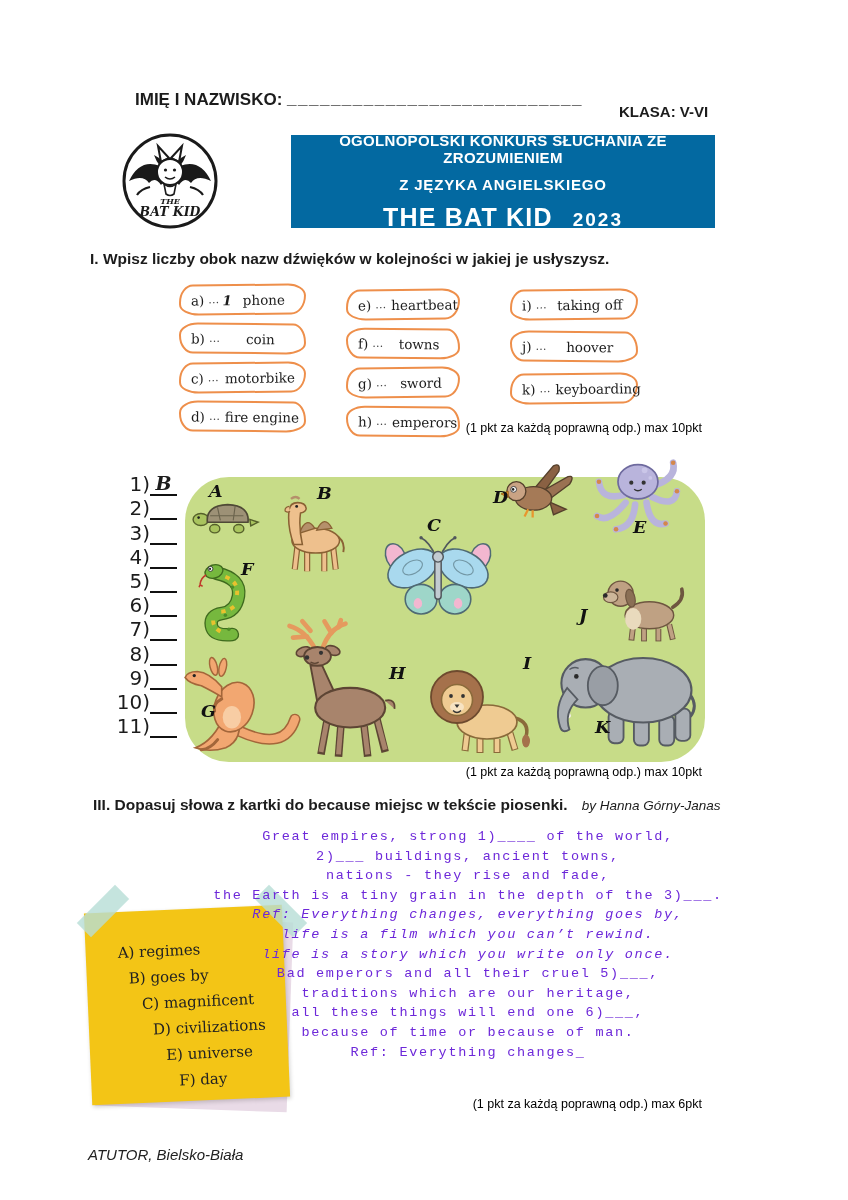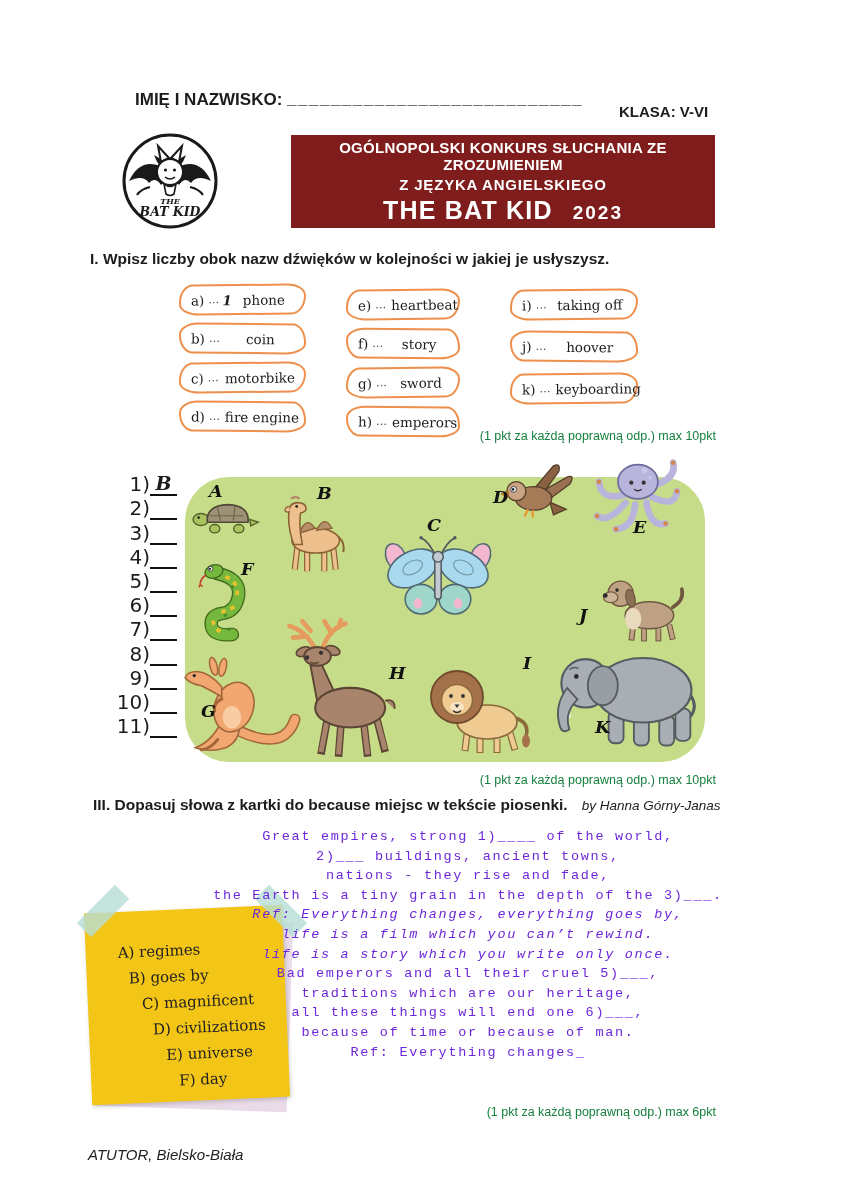--- a/index.html
+++ b/index.html
@@ -6,34 +6,34 @@
   .page{position:relative;width:848px;height:1200px;background:#ffffff;
         font-family:"Liberation Sans",sans-serif;color:#1c1c1c;overflow:hidden;}
 
   
   .header-name{position:absolute;left:135px;top:90px;font-weight:700;font-size:17px;white-space:nowrap;}
   .header-name .uline{font-weight:700;letter-spacing:1.5px;position:relative;top:-1px;}
   .header-class{position:absolute;left:619px;top:103px;font-weight:700;font-size:15px;}
 
   
   .logo{position:absolute;left:120px;top:131px;width:100px;height:100px;}
-  .banner{position:absolute;left:291px;top:135px;width:424px;height:93px;background:#7f1d1d;
-          color:#fff;text-align:center;display:flex;flex-direction:column;justify-content:center;gap:3px;}
+  .banner{position:absolute;left:291px;top:135px;width:424px;height:93px;background:#0369a1;
+          color:#fff;text-align:center;display:flex;flex-direction:column;justify-content:center;gap:10px;}
   .banner .l1{font-size:15px;font-weight:700;letter-spacing:.3px;}
   .banner .l2{font-size:15px;font-weight:700;letter-spacing:.8px;}
   .banner .l3{font-size:25px;font-weight:700;letter-spacing:1.2px;}
   .banner .year{font-size:19px;margin-left:20px;letter-spacing:2px;}
 
   
   .sec-title{position:absolute;font-size:15.5px;font-weight:700;white-space:nowrap;}
   #s1-title{left:90px;top:250px;}
   #s2-title{left:90px;top:443px;}
   #s3-title{left:93px;top:796px;}
   .author{font-weight:400;font-style:italic;font-size:13.5px;margin-left:14px;}
-  .note{position:absolute;right:132px;font-size:12.5px;color:#15803d;white-space:nowrap;margin-top:8px;}
+  .note{position:absolute;right:146px;font-size:12.5px;color:#000000;white-space:nowrap;}
   #note1{top:421px;} #note2{top:765px;} #note3{top:1097px;}
 
   
   .s1-col{position:absolute;display:flex;flex-direction:column;gap:8px;}
   #col1{left:179px;top:284px;width:127px;}
   #col2{left:346px;top:289px;width:114px;}
   #col3{left:510px;top:289px;width:128px;gap:11px;}
   .sbox{height:27px;border:2.6px solid #ee8f4b;background:#fff;
         border-radius:14px 18px 15px 20px / 18px 12px 19px 11px;
         display:flex;align-items:center;padding:0 8px 0 10px;
@@ -144,21 +144,21 @@
     <div class="sbox">
       <span class="lt">e)</span>
       <span class="dots">…</span>
       <span class="ans"></span>
       <span class="lbl">heartbeat</span>
     </div>
     <div class="sbox">
       <span class="lt">f)</span>
       <span class="dots">…</span>
       <span class="ans"></span>
-      <span class="lbl">story</span>
+      <span class="lbl">towns</span>
     </div>
     <div class="sbox">
       <span class="lt">g)</span>
       <span class="dots">…</span>
       <span class="ans"></span>
       <span class="lbl">sword</span>
     </div>
     <div class="sbox">
       <span class="lt">h)</span>
       <span class="dots">…</span>

